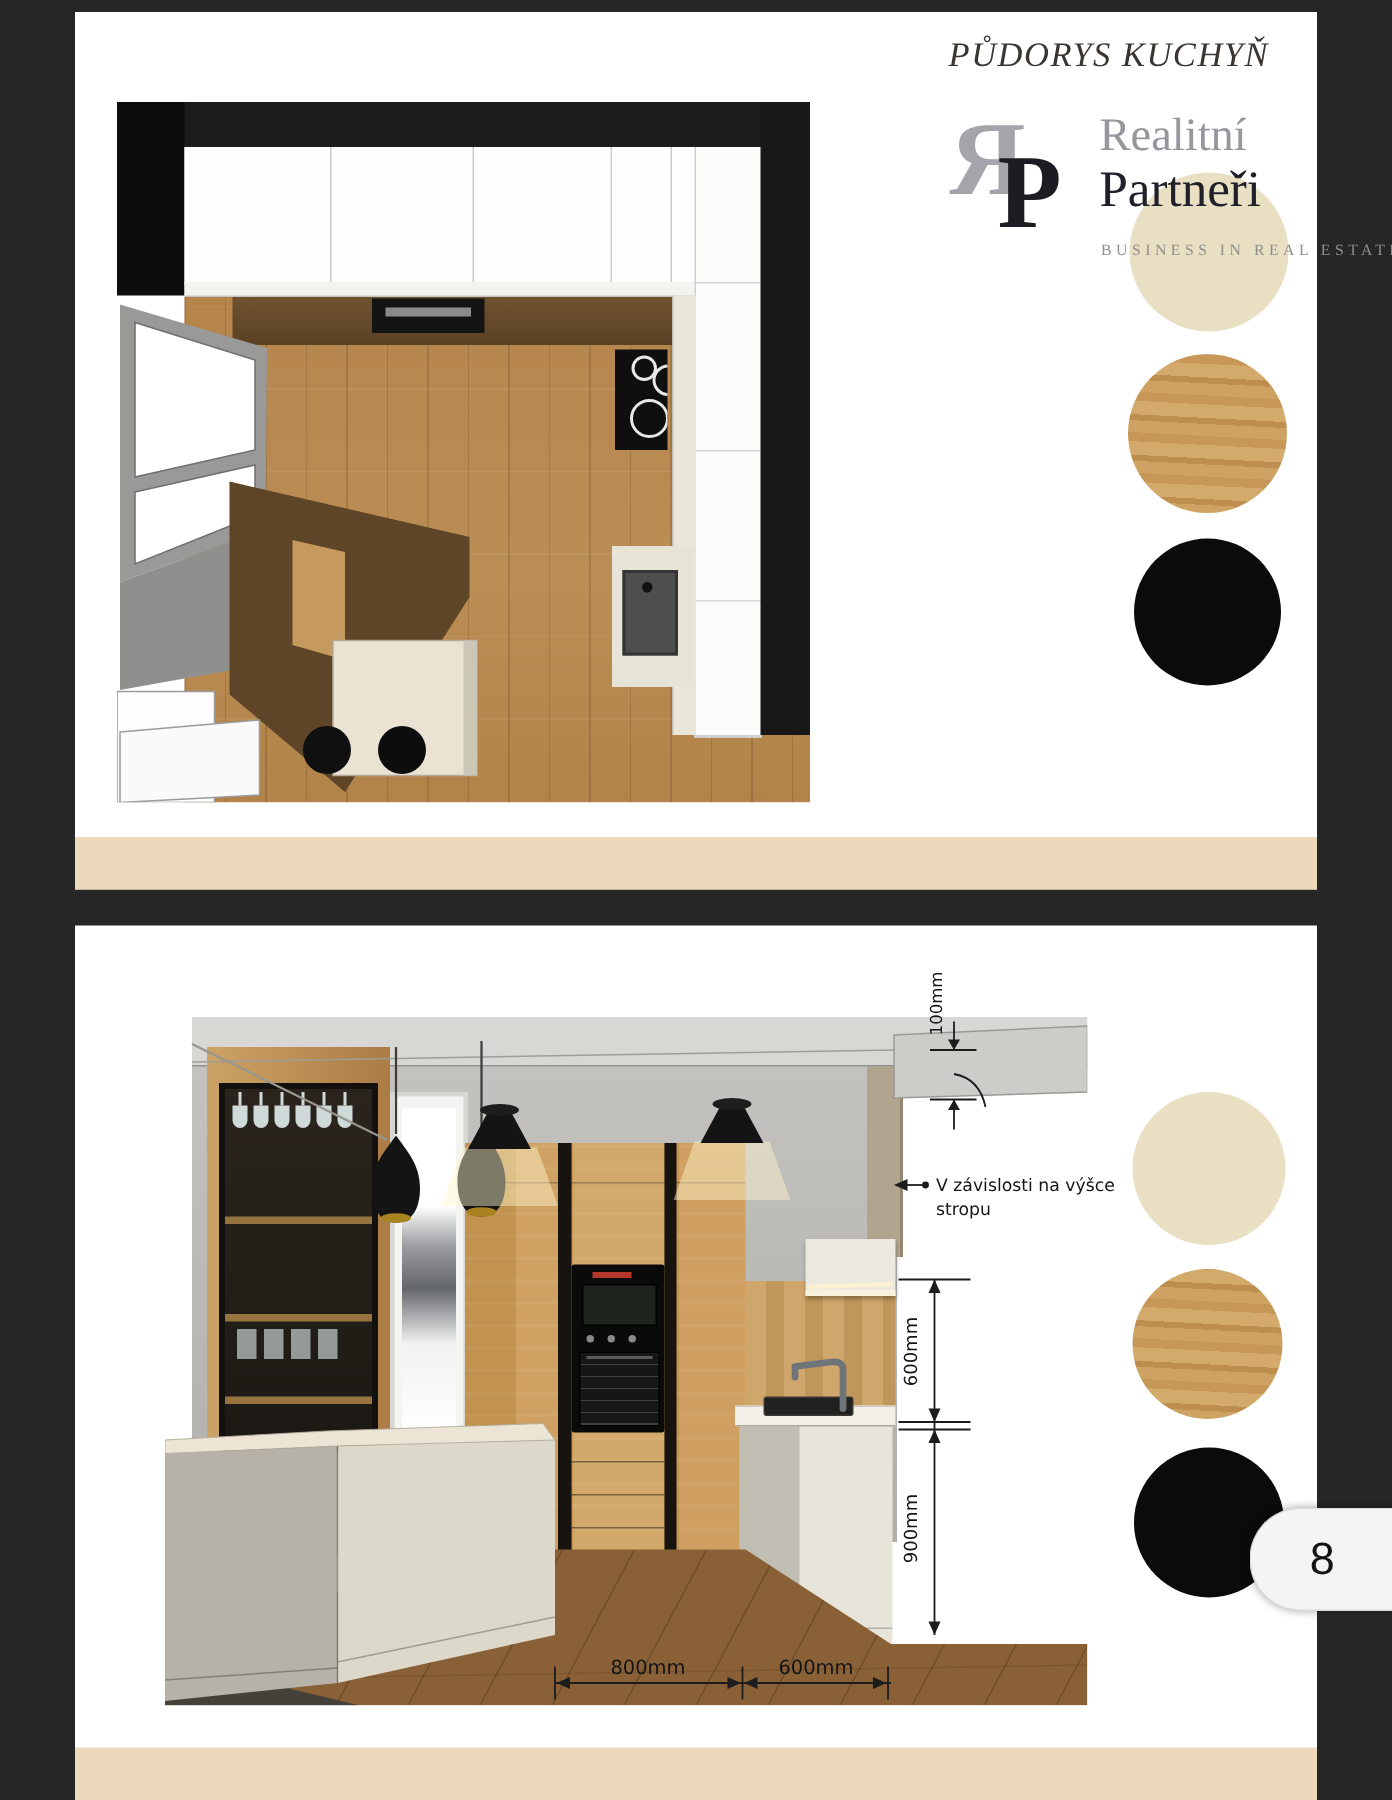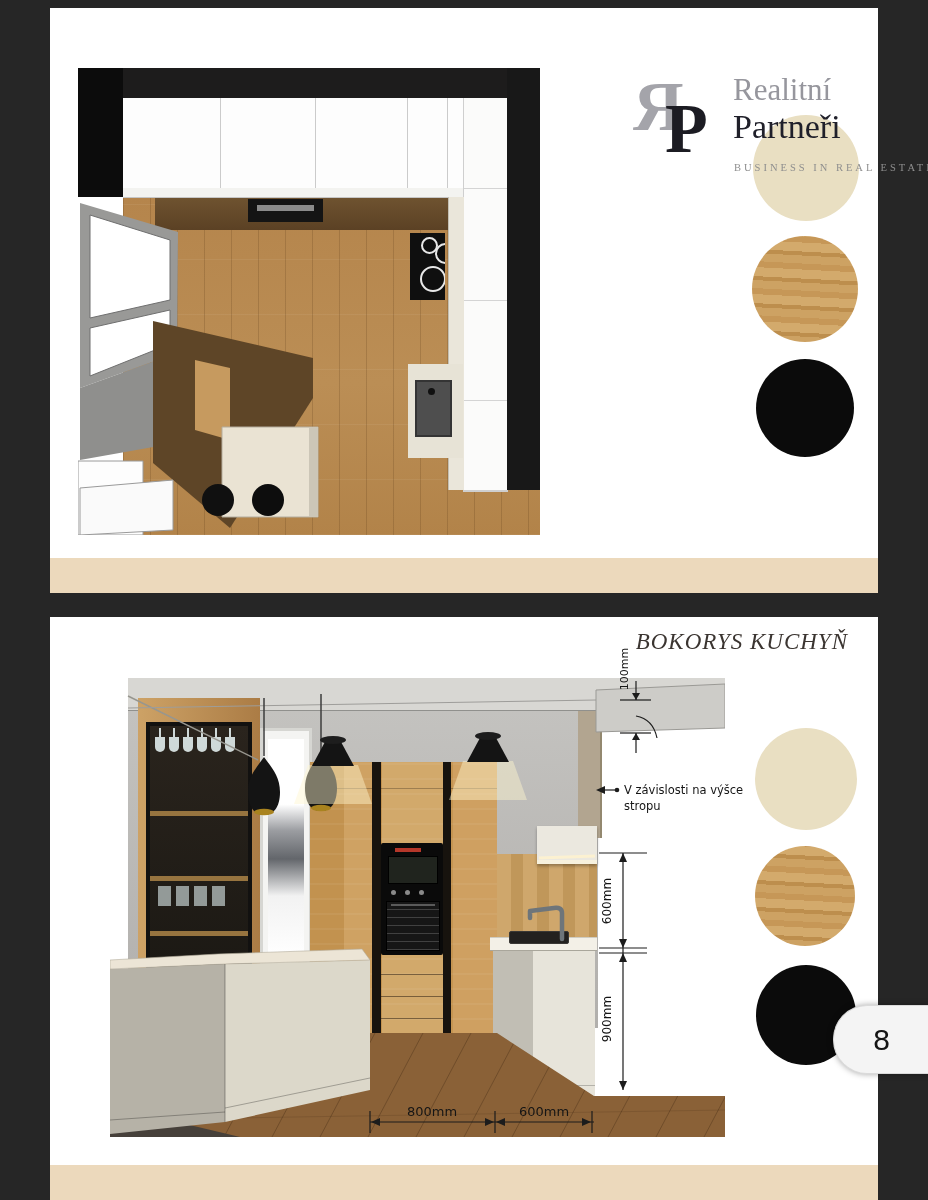--- a/index.html
+++ b/index.html
@@ -99,20 +99,21 @@
     border:1px solid #dadada;border-right:none;border-radius:34px 0 0 34px;z-index:12;
     display:flex;align-items:center;justify-content:center;
     font-size:30px;color:#141414;box-shadow:0 0 6px rgba(0,0,0,.35);}
 </style>
 </head>
 <body>
 
 <div id="stage">
 
   <div class="page" style="top:8px;height:585px;">
+    <div class="page-title" style="right:32px;top:16px;">PŮDORYS KUCHYŇ</div>
 
     <div class="plan">
       <div class="floor"></div>
       <div class="counter-top"></div>
       <div class="hood">
           <i></i>
         </div>
       <div class="wall-top"></div>
       <div class="wall-left"></div>
       <div class="cab-row">
@@ -164,21 +165,20 @@
     </div>
 
     <div class="swatch sw-cream" style="left:703px;top:107px;width:106px;height:106px;z-index:2;"></div>
     <div class="swatch sw-wood" style="left:702px;top:228px;width:106px;height:106px;z-index:2;"></div>
     <div class="swatch sw-black" style="left:706px;top:351px;width:98px;height:98px;z-index:2;"></div>
 
     <div class="beige-strip"></div>
   </div>
 
   <div class="page" style="top:617px;height:583px;">
-    <div class="page-title" style="right:30px;top:12px;">BOKORYS KUCHYŇ</div>
 
     <div class="render">
       <div class="wall"></div>
       <div class="wallcorner"></div>
       <div class="ceiling"></div>
 
       <div class="lcab">
         <div class="glass">
           <div class="wineglasses">
             <span></span>

